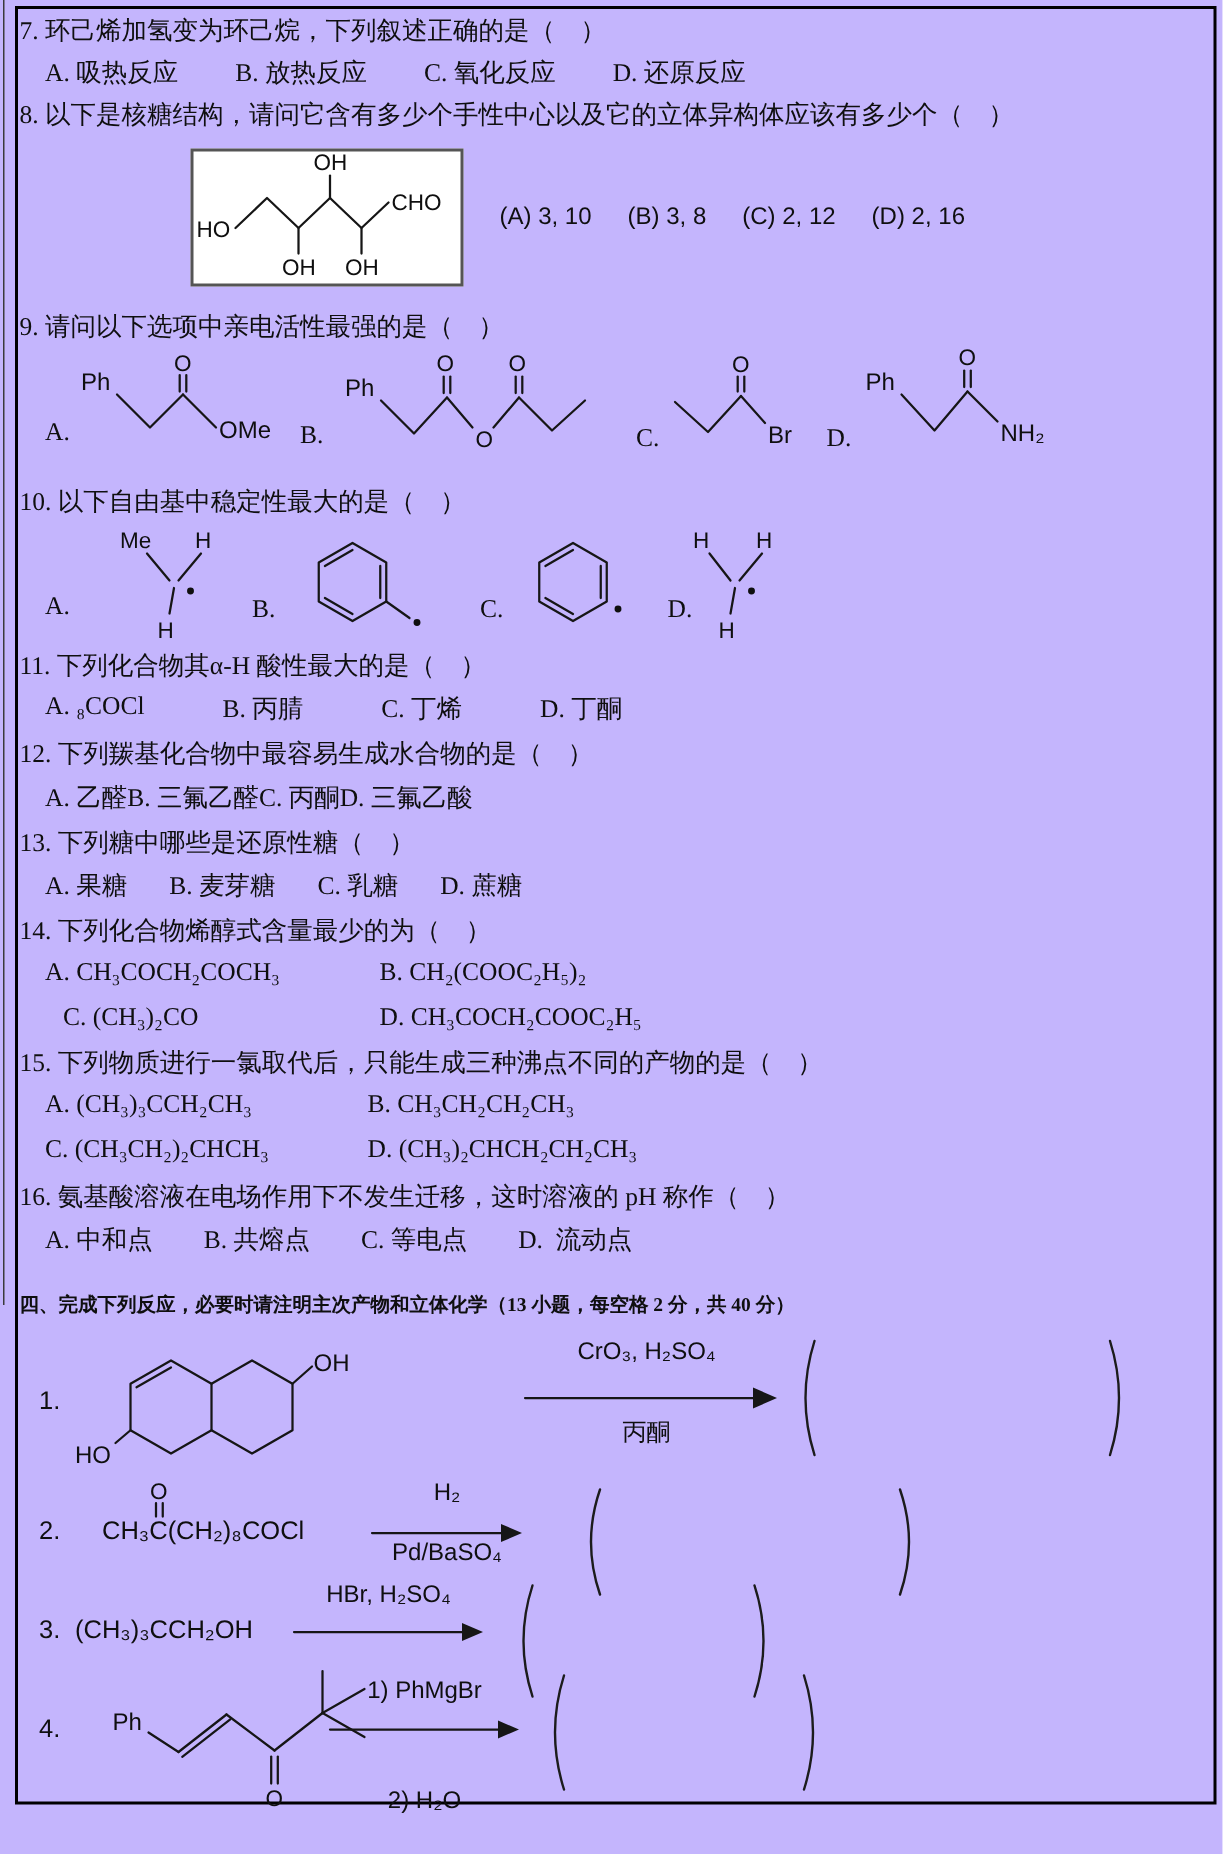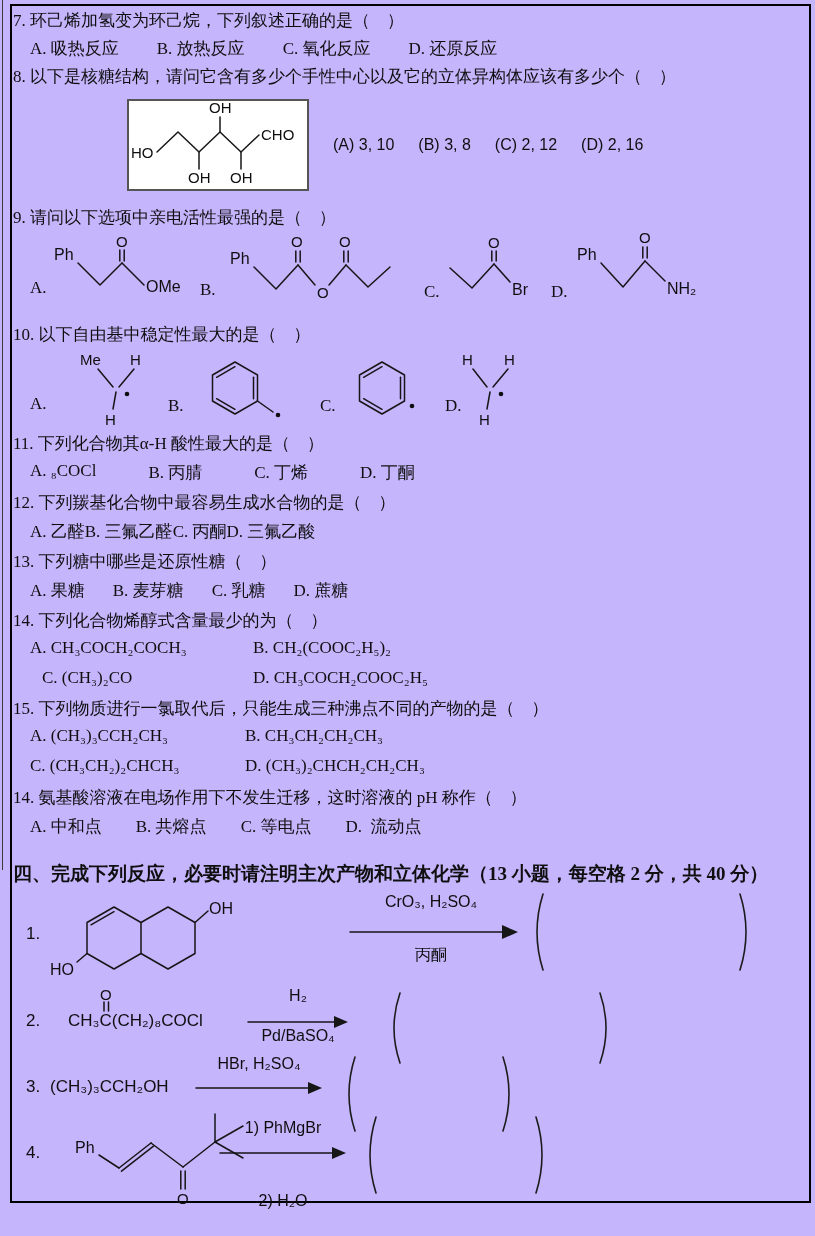--- a/index.html
+++ b/index.html
@@ -1,21 +1,21 @@
 <!DOCTYPE html>
 <html><head>
 <meta charset="utf-8">
 <style>
   html,body{margin:0;padding:0;background:#fff;}
   #page{position:relative;width:815px;height:1236px;background:#c4b5fd;overflow:hidden;
         font-family:"Liberation Serif","DejaVu Serif",serif;}
   .t{position:absolute;white-space:pre;color:#0f0f0f;}
   .serif{font-family:"Liberation Serif","DejaVu Serif",serif;}
   .sans{font-family:"Liberation Sans","DejaVu Sans",sans-serif;}
-  .f15{font-size:15px;}.f16{font-size:16px;}.f17{font-size:17px;}.f18{font-size:19px;}
+  .f15{font-size:15px;}.f16{font-size:16px;}.f17{font-size:17px;}.f18{font-size:13px;}
   .bold{font-weight:bold;}
   .row{display:flex;}
   .ctr{text-align:center;}
   .abs{position:absolute;}
   #page-border{position:absolute;left:10px;top:4px;width:801px;height:1199px;
                border:2px solid #000;box-sizing:border-box;}
   #scan-edge{position:absolute;left:2px;top:0;height:870px;width:0;border-left:1px solid #3a3a3a;}
   #ribose-box{position:absolute;left:127px;top:99px;width:182px;height:92px;
               border:2px solid #555;box-sizing:border-box;background:#fff;}
   svg.chem line,svg.chem path{stroke:#161616;stroke-width:1.5;fill:none;stroke-linecap:round;stroke-linejoin:round;}
@@ -181,21 +181,21 @@
   <div class="t serif f17" style="left:253px;top:638px;">B. CH₂(COOC₂H₅)₂</div>
   <div class="t serif f17" style="left:42px;top:668px;">C. (CH₃)₂CO</div>
   <div class="t serif f17" style="left:253px;top:668px;">D. CH₃COCH₂COOC₂H₅</div>
 
   <div class="t serif f17" style="left:13px;top:697px;">15. 下列物质进行一氯取代后，只能生成三种沸点不同的产物的是（    ）</div>
   <div class="t serif f17" style="left:30px;top:726px;">A. (CH₃)₃CCH₂CH₃</div>
   <div class="t serif f17" style="left:245px;top:726px;">B. CH₃CH₂CH₂CH₃</div>
   <div class="t serif f17" style="left:30px;top:756px;">C. (CH₃CH₂)₂CHCH₃</div>
   <div class="t serif f17" style="left:245px;top:756px;">D. (CH₃)₂CHCH₂CH₂CH₃</div>
 
-  <div class="t serif f17" style="left:13px;top:786px;">14. 氨基酸溶液在电场作用下不发生迁移，这时溶液的 pH 称作（    ）</div>
+  <div class="t serif f17" style="left:13px;top:786px;">16. 氨基酸溶液在电场作用下不发生迁移，这时溶液的 pH 称作（    ）</div>
   <div class="t row serif f17" style="left:30px;top:815px;gap:34px;">
     <span>A. 中和点</span>
     <span>B. 共熔点</span>
     <span>C. 等电点</span>
     <span>D.  流动点</span>
   </div>
 
   <div class="t serif f18 bold" style="left:13px;top:861px;">四、完成下列反应，必要时请注明主次产物和立体化学（13 小题，每空格 2 分，共 40 分）</div>
 
   <div class="t sans f17" style="left:26px;top:924px;">1.</div>

